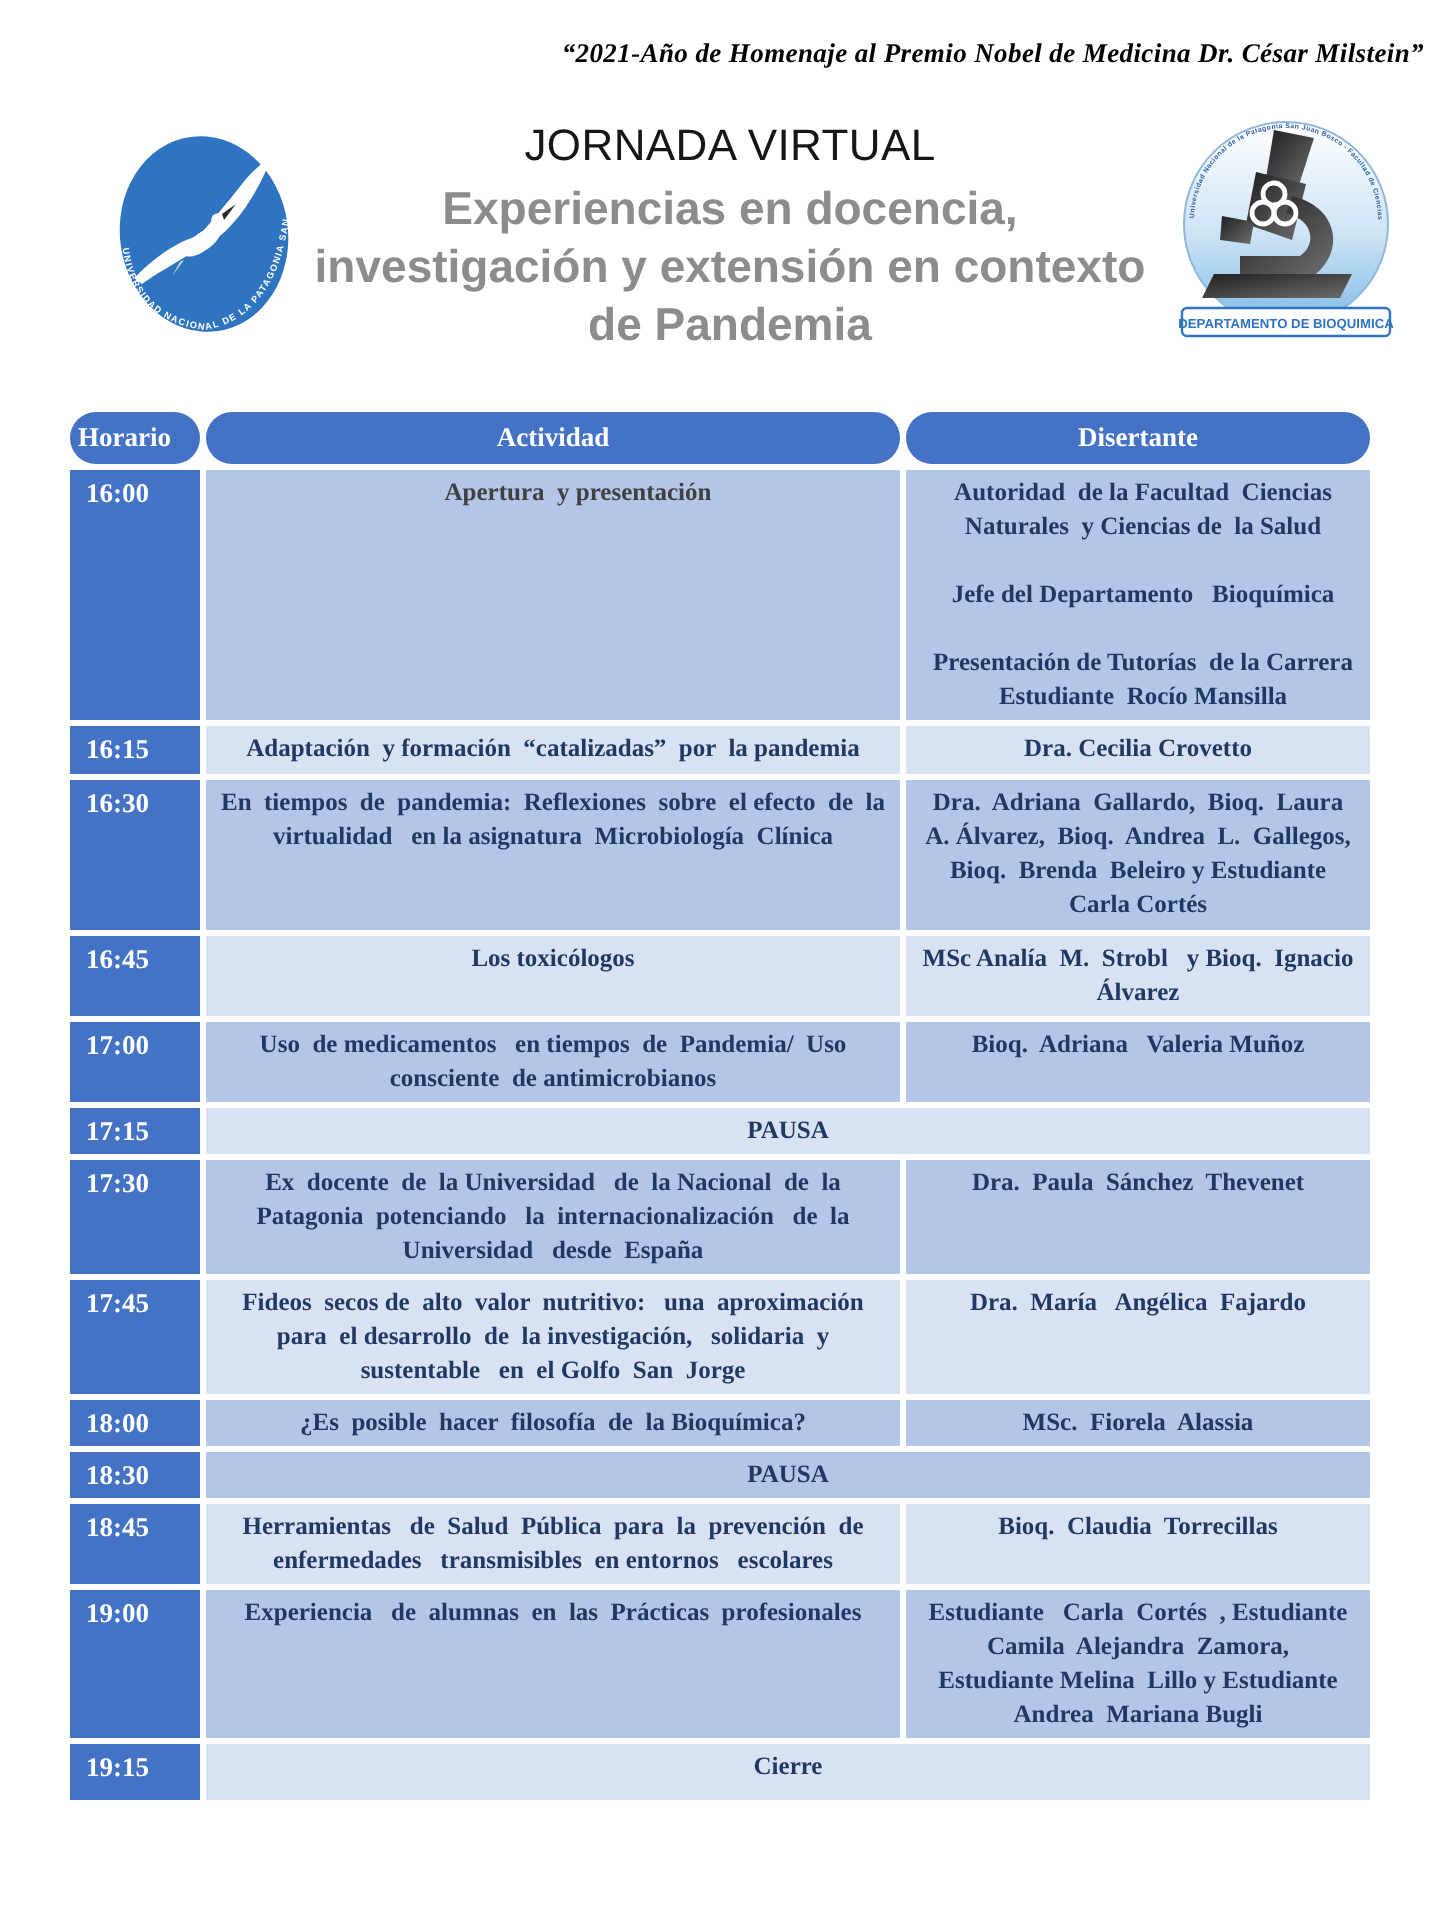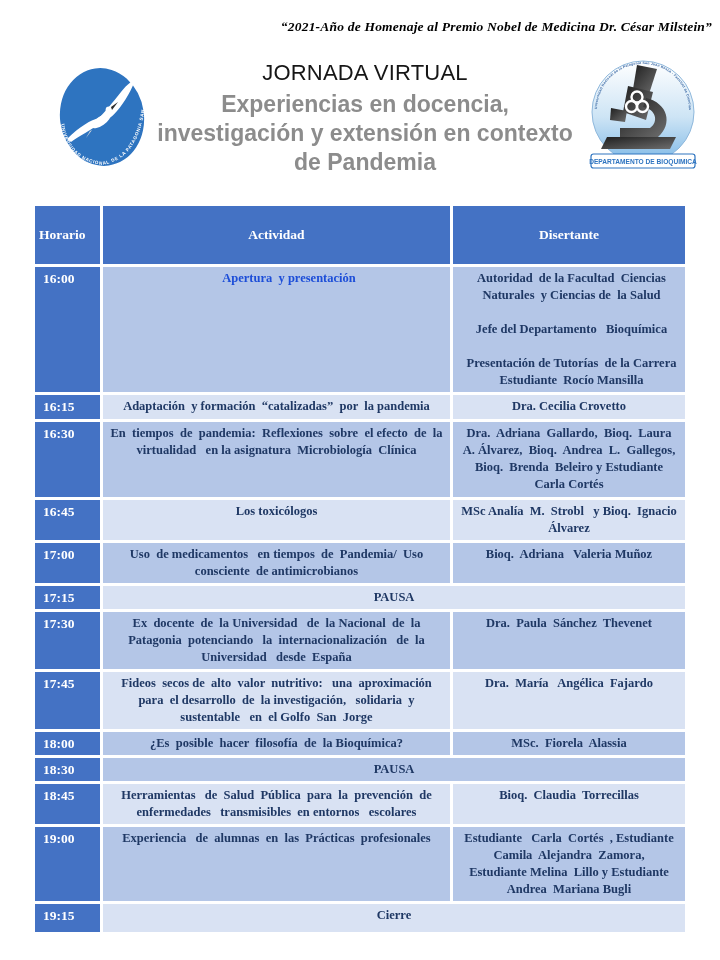--- a/index.html
+++ b/index.html
@@ -19,21 +19,21 @@
   .logo-left{left:52px;top:64px;}
   .logo-right{left:582px;top:58px;}
 
   table.schedule{
     position:absolute;top:203px;left:32px;width:656px;
     border-collapse:separate;border-spacing:3px;background:#fff;
     table-layout:fixed;
     font-family:"Liberation Serif",serif;font-weight:bold;
   }
   table.schedule th{
-    font-size:13.5px;color:#fff;height:22px;padding:18px 4px;font-weight:bold;
+    font-size:13.5px;color:#fff;height:22px;padding:2px 4px;font-weight:bold;border-radius:13px;
   }
   th.col-horario{text-align:left;padding-left:8px;}
   td.time-cell{
     font-size:13.5px;color:#fff;text-align:left;vertical-align:top;
     padding:4px 2px 0 8px;
   }
   td.activity-cell,td.speaker-cell,td.merged-cell{
     font-size:12.5px;text-align:center;vertical-align:top;
     padding:3px 7px;line-height:17px;white-space:pre-wrap;
   }
@@ -115,21 +115,21 @@
   <thead>
     <tr>
       <th class="col-horario" style="background: rgb(68, 114, 196);">Horario</th>
       <th style="background: rgb(68, 114, 196);">Actividad</th>
       <th style="background: rgb(68, 114, 196);">Disertante</th>
     </tr>
   </thead>
   <tbody>
       <tr style="height: 114px;">
         <td class="time-cell" style="background: rgb(68, 114, 196);">16:00</td>
-        <td class="activity-cell" style="background: rgb(180, 198, 231); color: #1d4ed8; padding-left: 32px;">Apertura  y presentación</td>
+        <td class="activity-cell" style="background: rgb(180, 198, 231); color: #404040; padding-left: 32px;">Apertura  y presentación</td>
         <td class="speaker-cell" style="background: rgb(180, 198, 231); color: rgb(31, 56, 100); padding-left: 12px;"><div class="para">Autoridad  de la Facultad  Ciencias Naturales  y Ciencias de  la Salud</div><div class="para">Jefe del Departamento   Bioquímica</div><div class="para">Presentación de Tutorías  de la Carrera Estudiante  Rocío Mansilla</div></td>
       </tr>
       <tr style="height: 24px;">
         <td class="time-cell" style="background: rgb(68, 114, 196);">16:15</td>
         <td class="activity-cell" style="background: rgb(217, 226, 243); color: rgb(31, 56, 100);">Adaptación  y formación  “catalizadas”  por  la pandemia</td>
         <td class="speaker-cell" style="background: rgb(217, 226, 243); color: rgb(31, 56, 100);">Dra. Cecilia Crovetto</td>
       </tr>
       <tr style="height: 75px;">
         <td class="time-cell" style="background: rgb(68, 114, 196);">16:30</td>
         <td class="activity-cell" style="background: rgb(180, 198, 231); color: rgb(31, 56, 100);">En  tiempos  de  pandemia:  Reflexiones  sobre  el efecto  de  la virtualidad   en la asignatura  Microbiología  Clínica</td>

